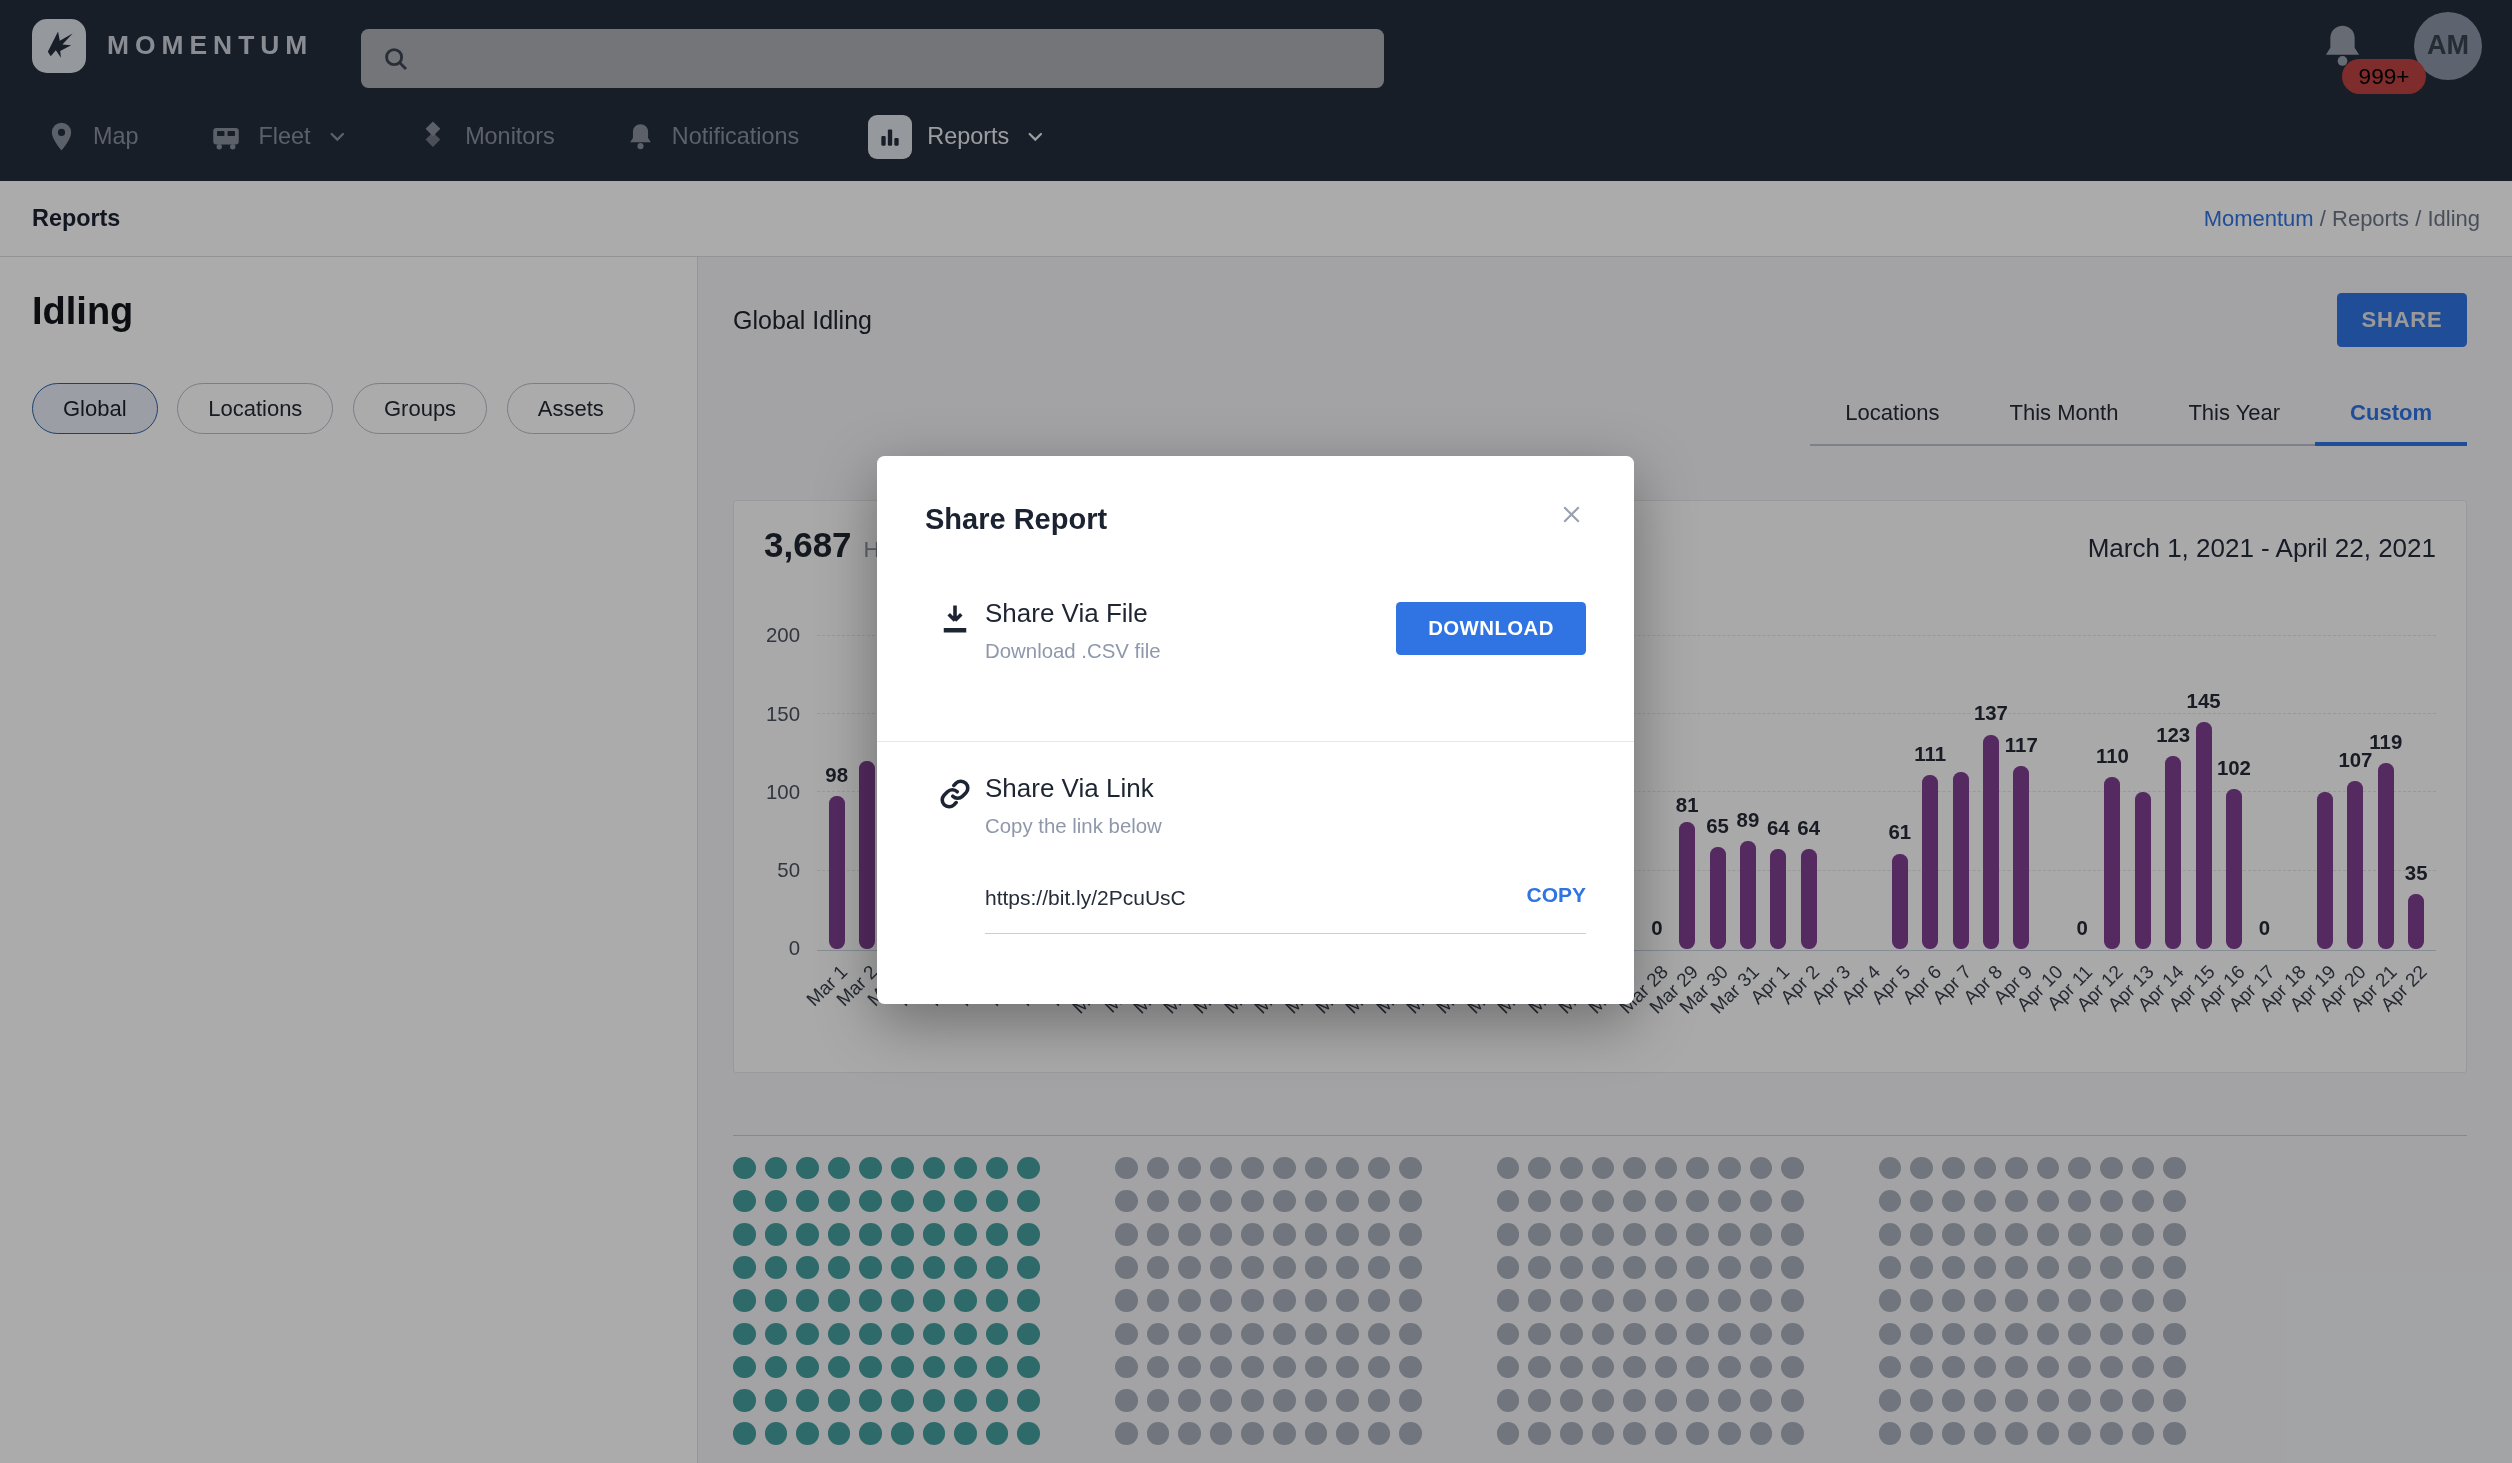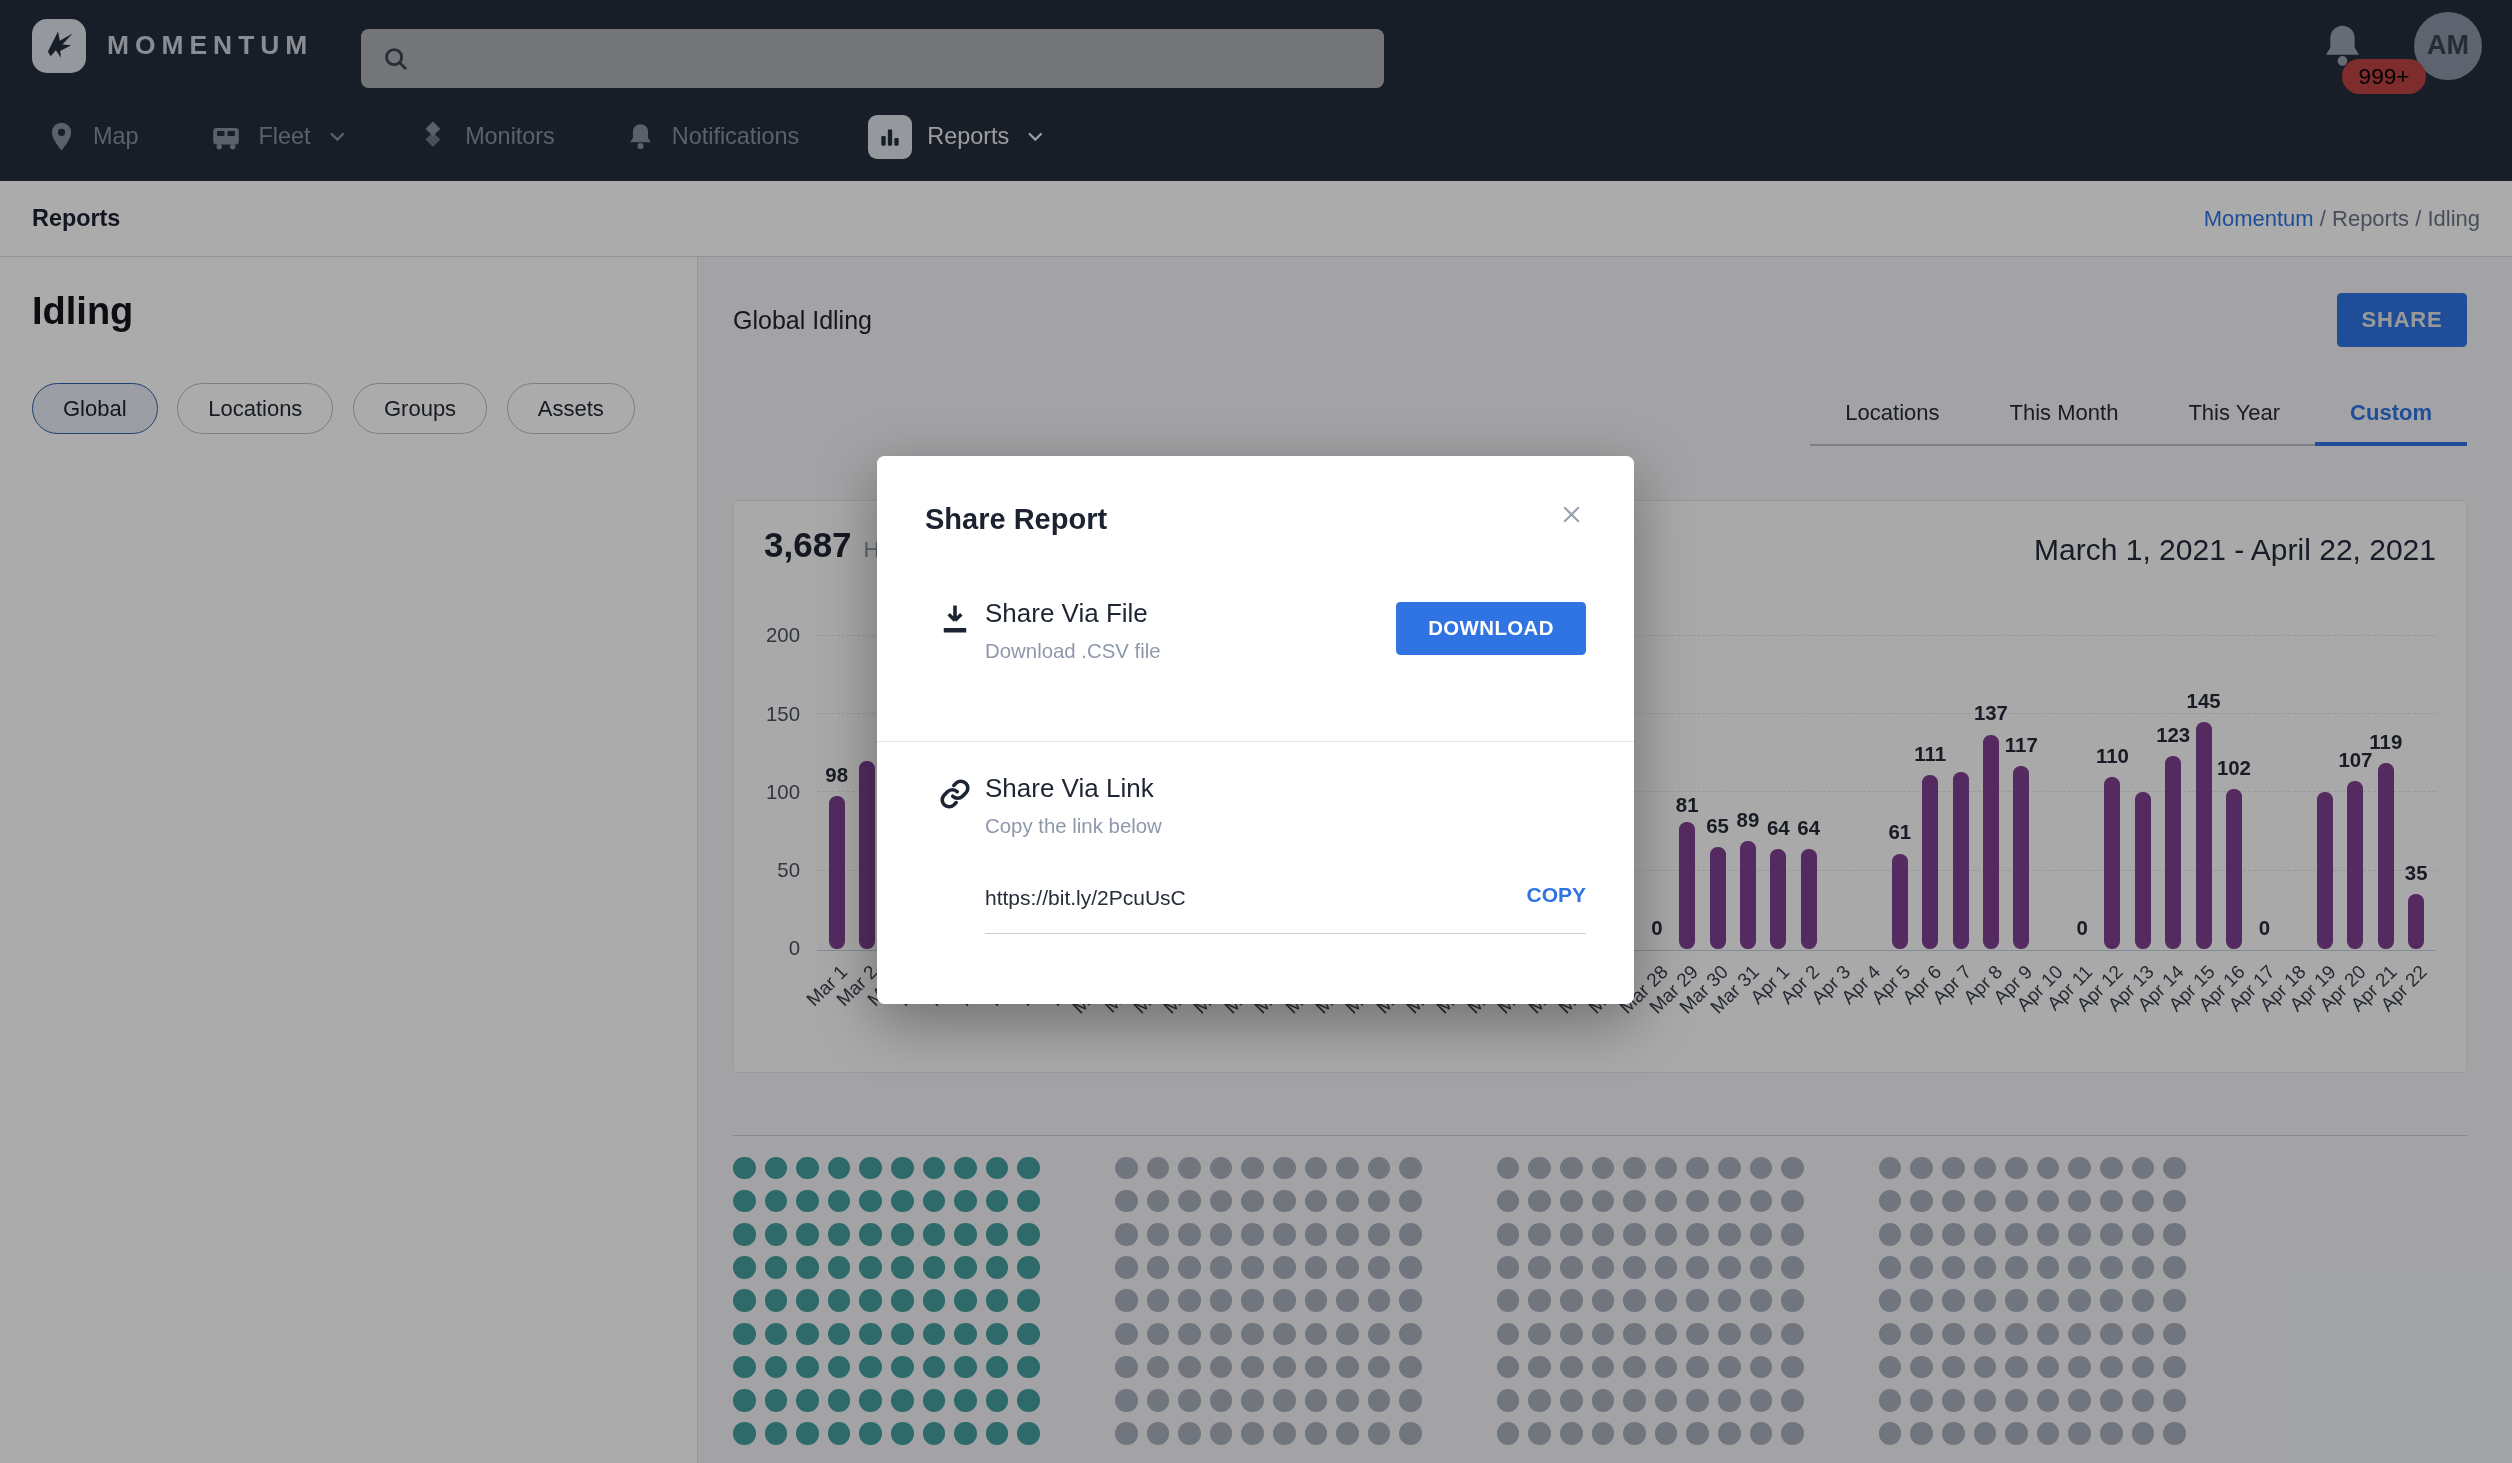--- a/index.html
+++ b/index.html
@@ -44,21 +44,21 @@
   .share-btn { width:130px; height:54px; background:var(--accent); color:#e5e5e5; font-weight:bold; font-size:22px; letter-spacing:0.8px; border:none; border-radius:4.5px; cursor:pointer; font-family:"Liberation Sans", sans-serif; }
   .range-tabs { position:absolute; top:143px; right:45px; display:flex; }
   .tab { padding:0 35px 18px 35px; font-size:22px; color:#262b36; border-bottom:2.3px solid #b9c0cc; cursor:pointer; white-space:nowrap; }
   .tab.active { color:var(--accent); font-weight:bold; border-bottom:4.5px solid var(--accent); padding-bottom:16px; }
   
   .chart-card { position:absolute; top:243px; left:34px; right:45px; height:573px; background:#fdfdfe; border:0.8px solid #e2e4e8; border-radius:3px; padding:24px 30px 0 30px; }
   .card-header { display:flex; justify-content:space-between; align-items:flex-start; height:66px; }
   .bignum-wrap { display:flex; align-items:baseline; gap:12px; }
   .big-number { font-size:35px; font-weight:bold; color:#1f2430; }
   .big-unit { font-size:22.6px; color:#8b93a2; }
-  .date-range { font-size:30px; color:#232b3b; margin-top:7.5px; }
+  .date-range { font-size:26px; color:#232b3b; margin-top:7.5px; }
   .plot { position:relative; margin-left:53px; height:358px; }
   .gridline { position:absolute; left:0; right:0; border-top:1.5px dashed #e1e3e7; }
   .axisline { position:absolute; left:0; right:0; bottom:-1.5px; border-top:1.5px solid #c9d2de; }
   .ytick { position:absolute; left:-65px; width:48px; text-align:right; font-size:20.4px; color:#4b515e; }
   .bars { position:absolute; left:0; right:0; top:0; bottom:0; display:flex; align-items:flex-end; padding:0 4.5px; }
   .slot { flex:1; position:relative; height:100%; }
   .bar { position:absolute; bottom:0; left:50%; transform:translateX(-50%); width:16px; border-radius:7.5px; background:var(--purple); }
   .bar-label { position:absolute; left:50%; transform:translateX(-50%); font-size:20.4px; font-weight:bold; color:#262b36; white-space:nowrap; }
   .xlabels { display:flex; margin-left:53px; padding:0 4.5px; }
   .xslot { flex:1; position:relative; height:121px; }

